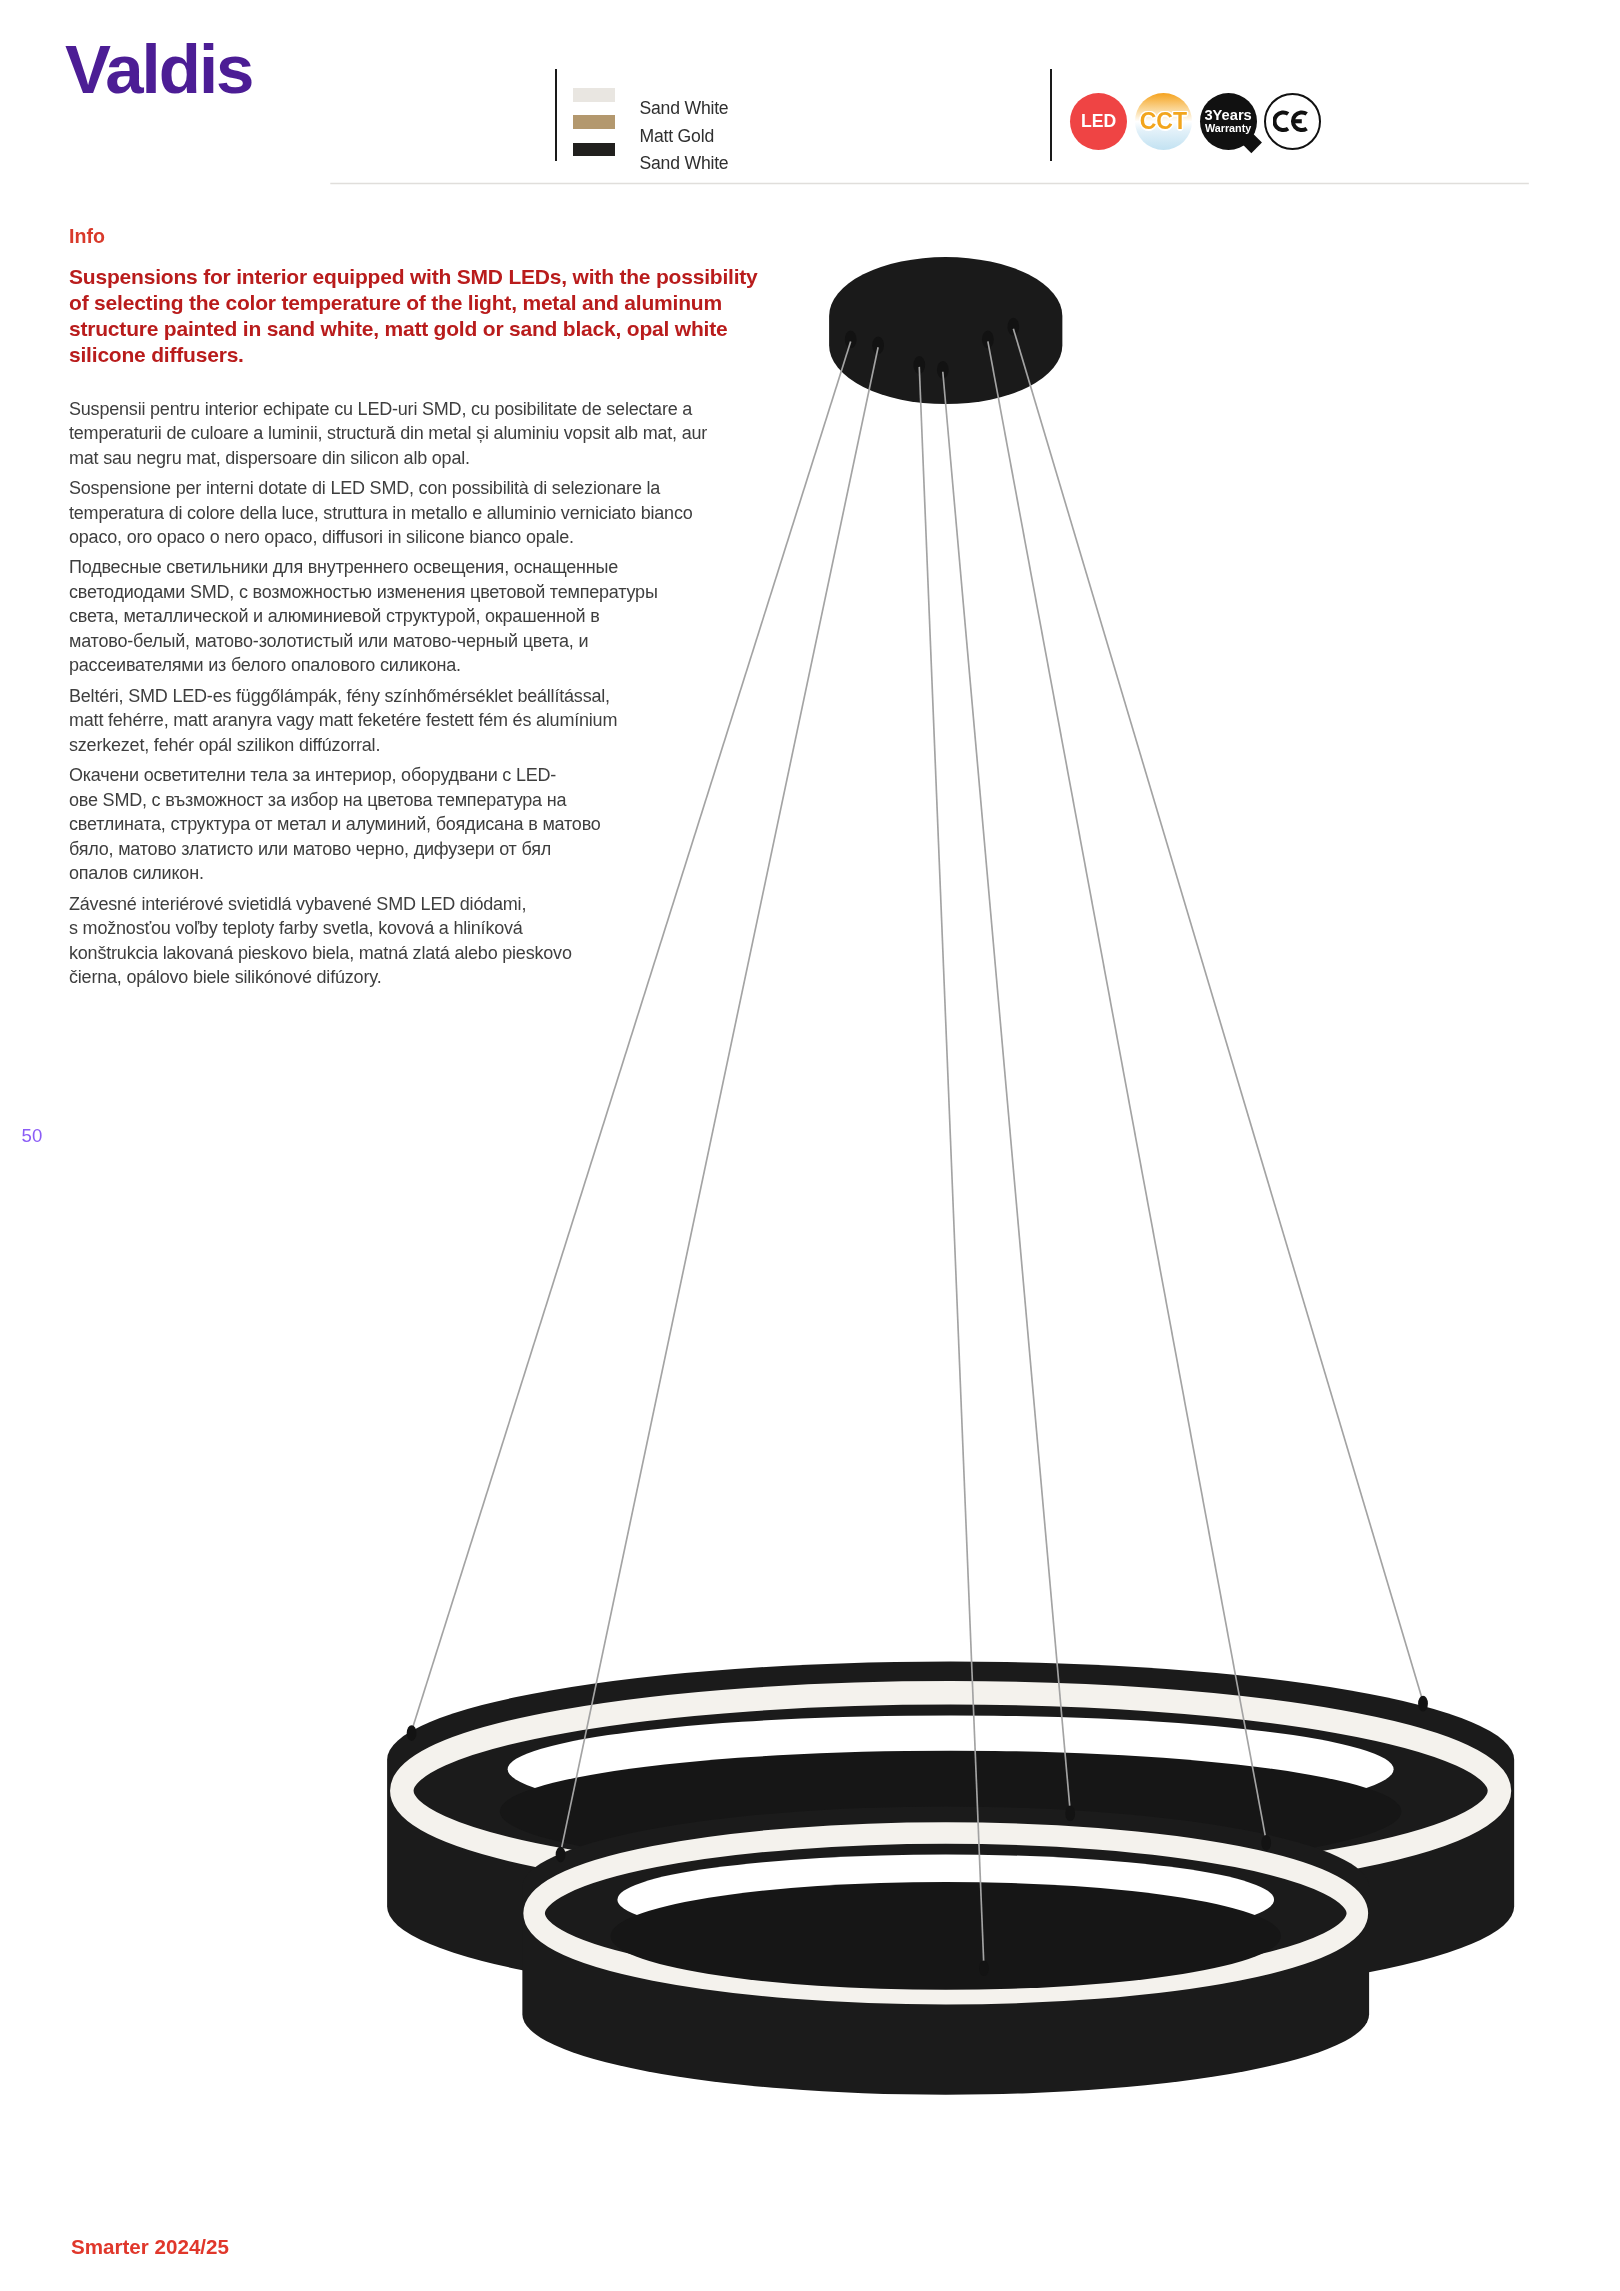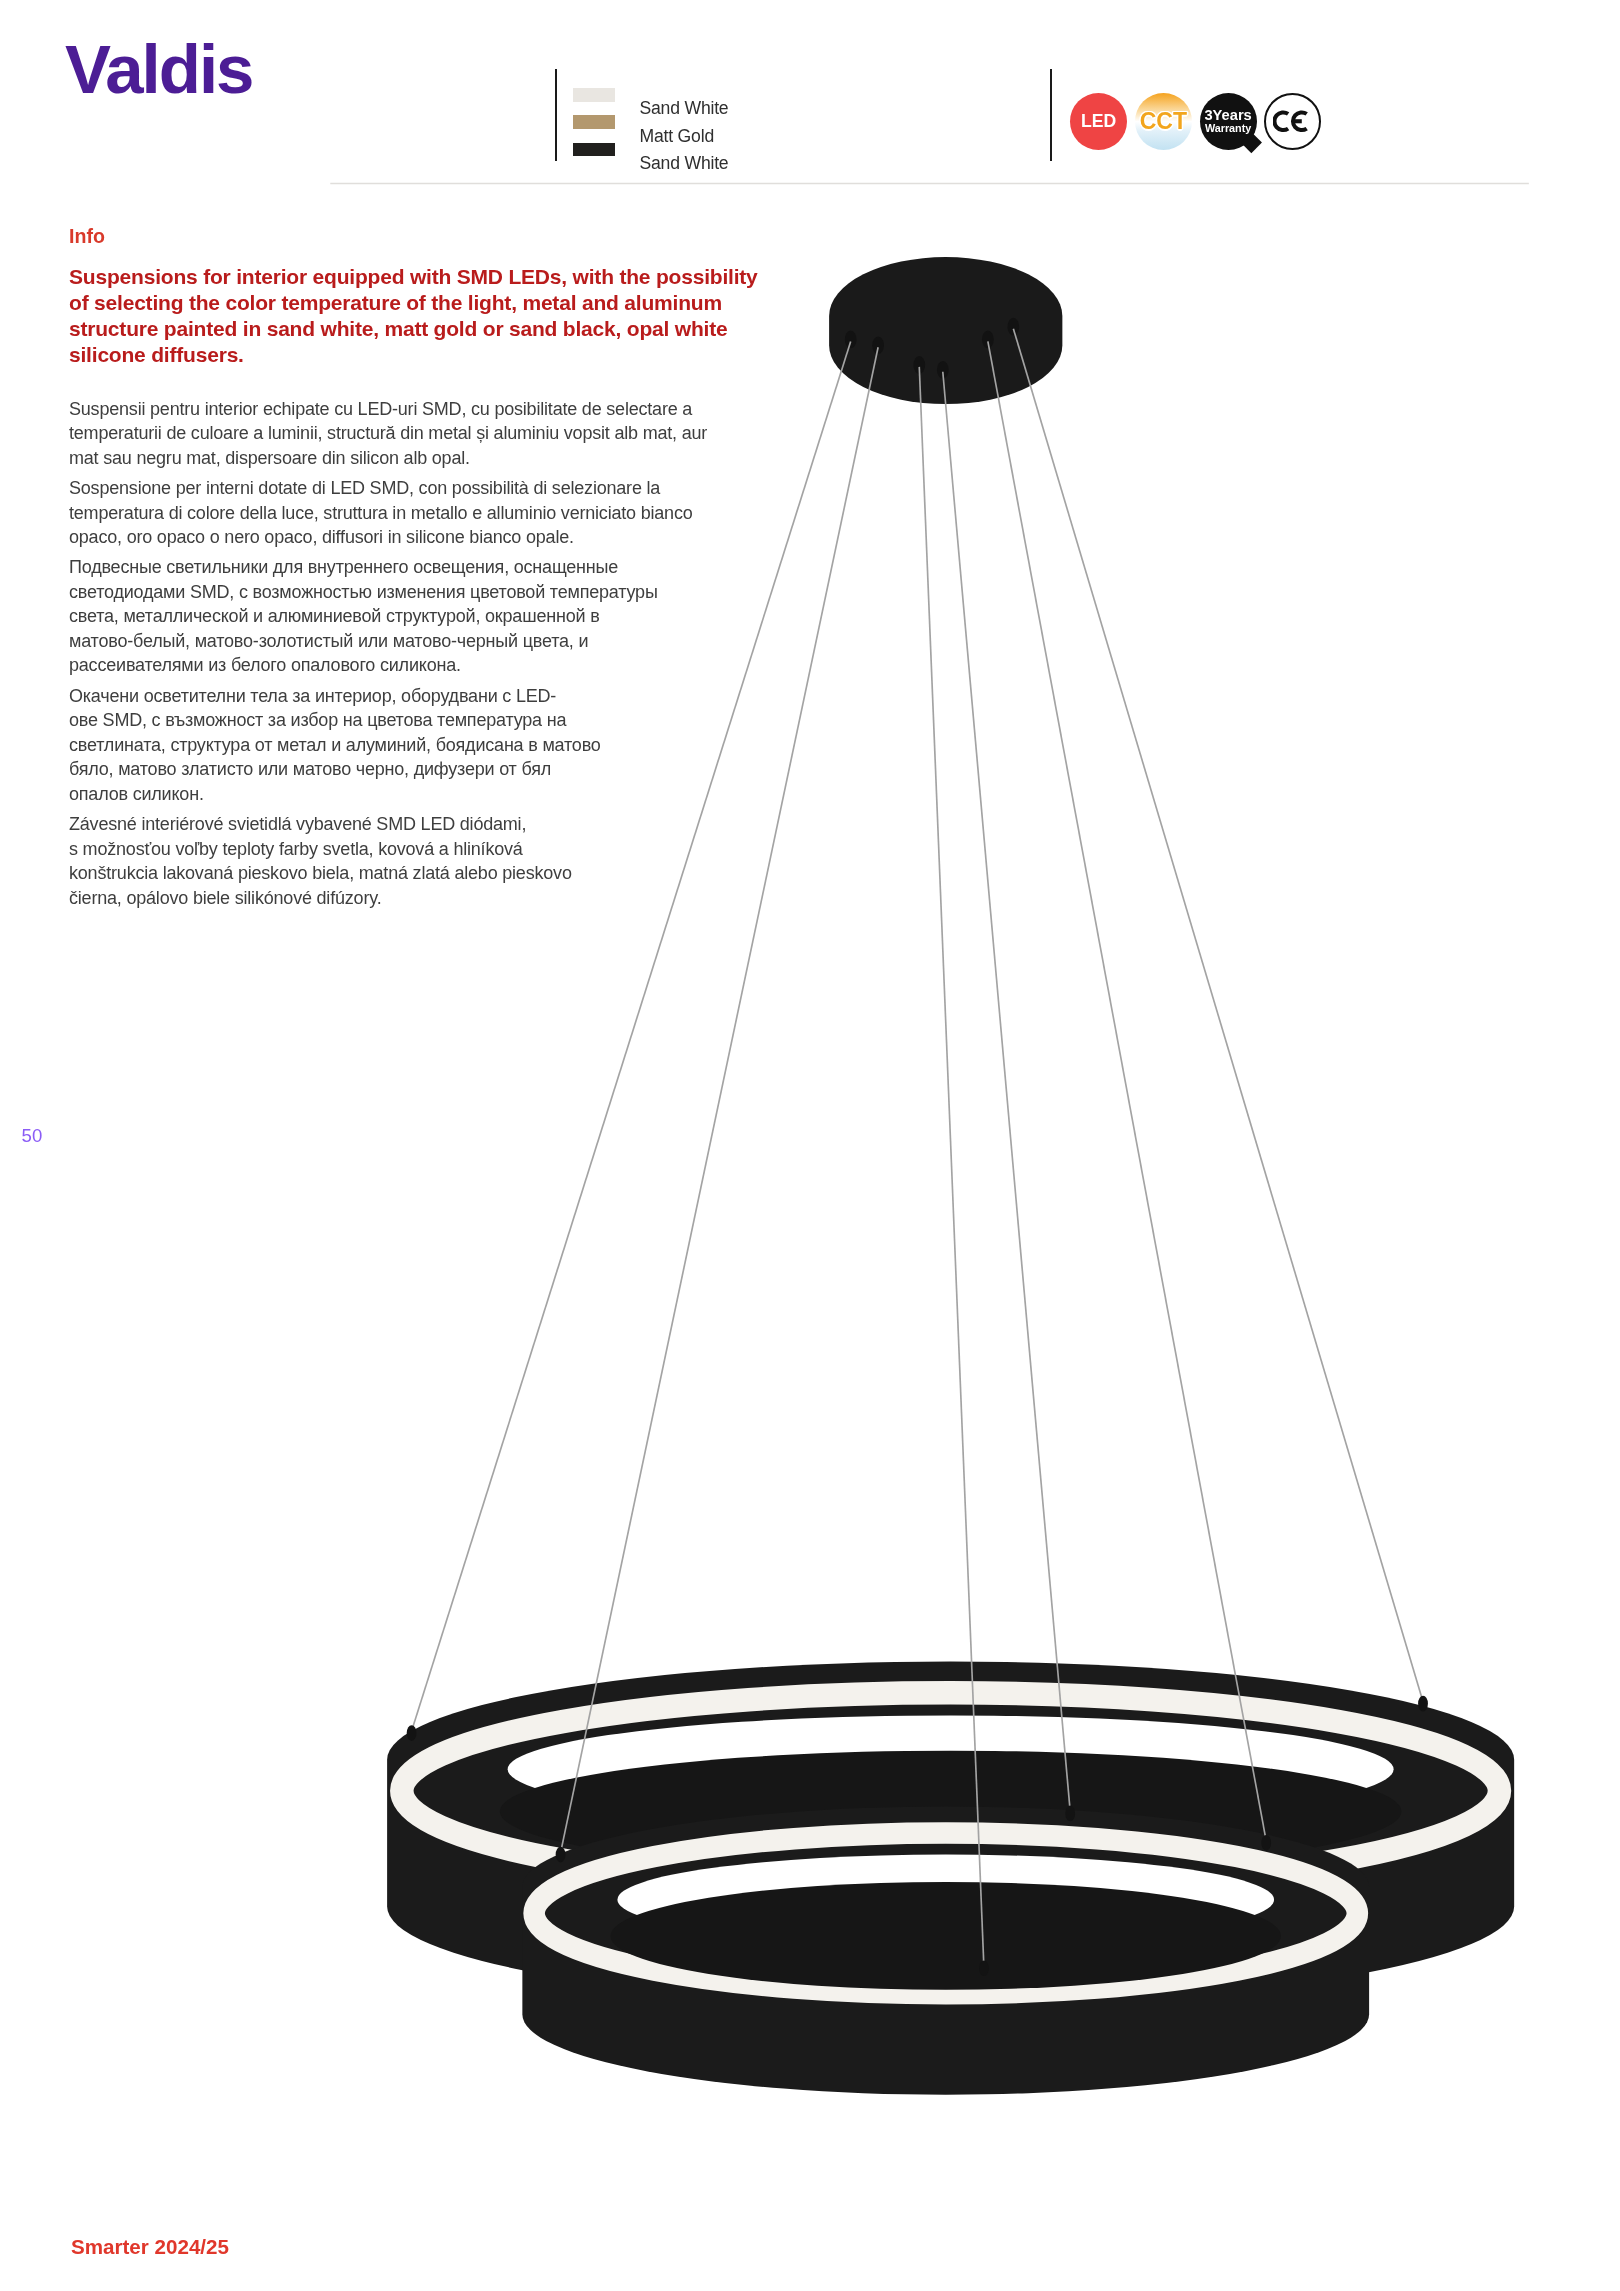--- a/index.html
+++ b/index.html
@@ -118,20 +118,23 @@
 temperaturii de culoare a luminii,  structură din metal și aluminiu vopsit alb mat, aur
 mat sau negru mat, dispersoare din silicon alb opal.</p>
     <p class="para">Sospensione per interni dotate di LED SMD, con possibilità di selezionare la
 temperatura di colore della luce, struttura in metallo e alluminio verniciato bianco
 opaco, oro opaco o nero opaco, diffusori in silicone bianco opale.</p>
     <p class="para">Подвесные светильники для внутреннего освещения, оснащенные
 светодиодами SMD, с возможностью изменения цветовой температуры
 света, металлической и алюминиевой структурой, окрашенной в
 матово-белый, матово-золотистый или матово-черный цвета, и
 рассеивателями из белого опалового силикона.</p>
+    <p class="para">Beltéri, SMD LED-es függőlámpák, fény színhőmérséklet beállítással,
+matt fehérre, matt aranyra vagy matt feketére festett fém és alumínium
+szerkezet, fehér opál szilikon diffúzorral.</p>
     <p class="para">Окачени осветителни тела за интериор, оборудвани с LED-
 ове SMD, с възможност за избор на цветова температура на
 светлината, структура от метал и алуминий, боядисана в матово
 бяло, матово златисто или матово черно, дифузери от бял
 опалов силикон.</p>
     <p class="para">Závesné interiérové svietidlá vybavené SMD LED diódami,
 s možnosťou voľby teploty farby svetla, kovová a hliníková
 konštrukcia lakovaná pieskovo biela, matná zlatá alebo pieskovo
 čierna, opálovo biele silikónové difúzory.</p>
   </div>

